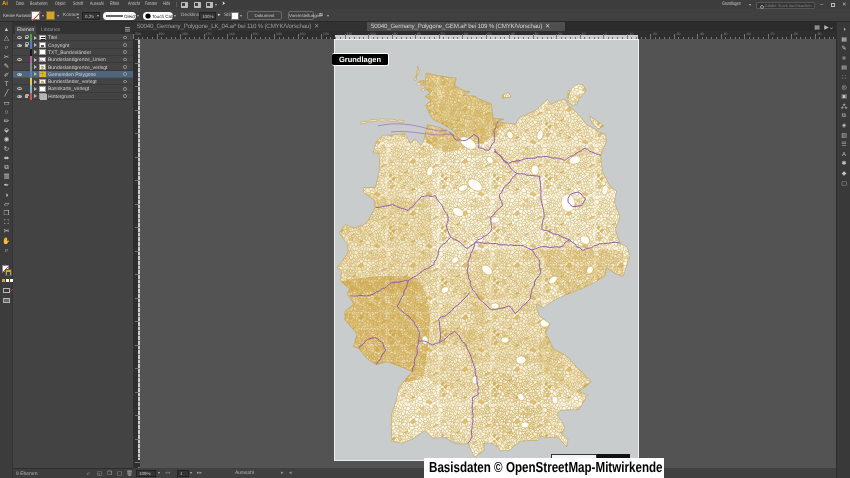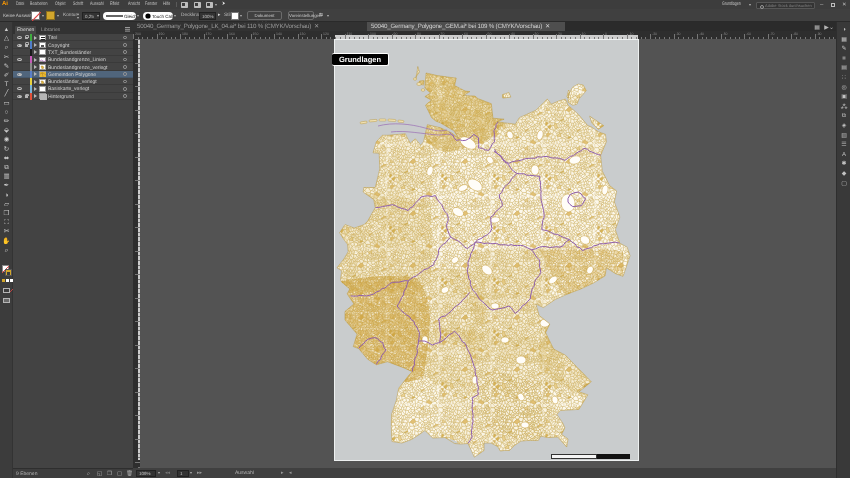--- a/index.html
+++ b/index.html
@@ -1702,14 +1702,15 @@
       <div class="ricon" style="top:90.39999999999999px">⧉</div>
       <div class="ricon" style="top:100px">◈</div>
       <div class="ricon" style="top:109.6px">▥</div>
       <div class="ricon" style="top:119.19999999999999px">☰</div>
       <div class="ricon" style="top:128.8px">A</div>
       <div class="ricon" style="top:138.4px">✱</div>
       <div class="ricon" style="top:148px">◆</div>
       <div class="ricon" style="top:157.6px">▢</div>
     </div>
 
+<div class="ovw"><span style="margin-left:5px">Basisdaten © OpenStreetMap-Mitwirkende</span></div>
 
 </div>
 
 </body></html>

